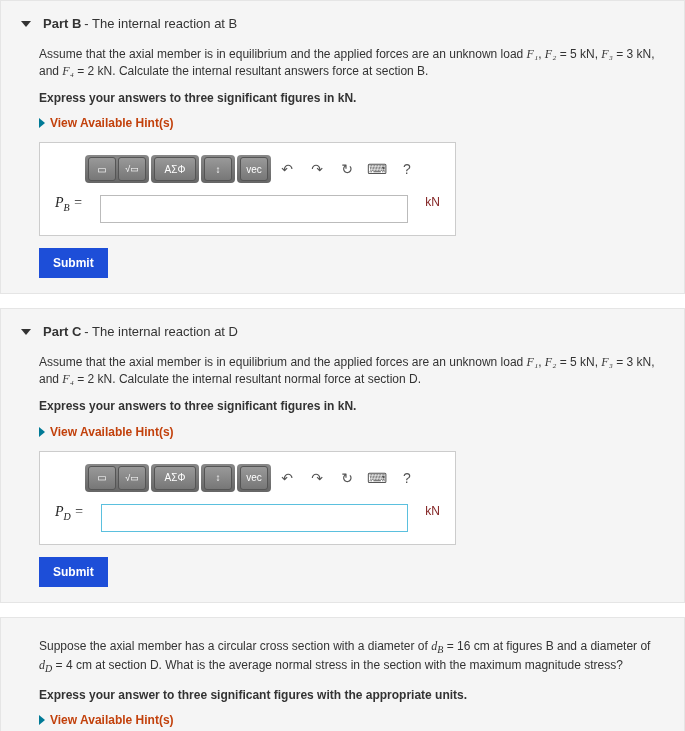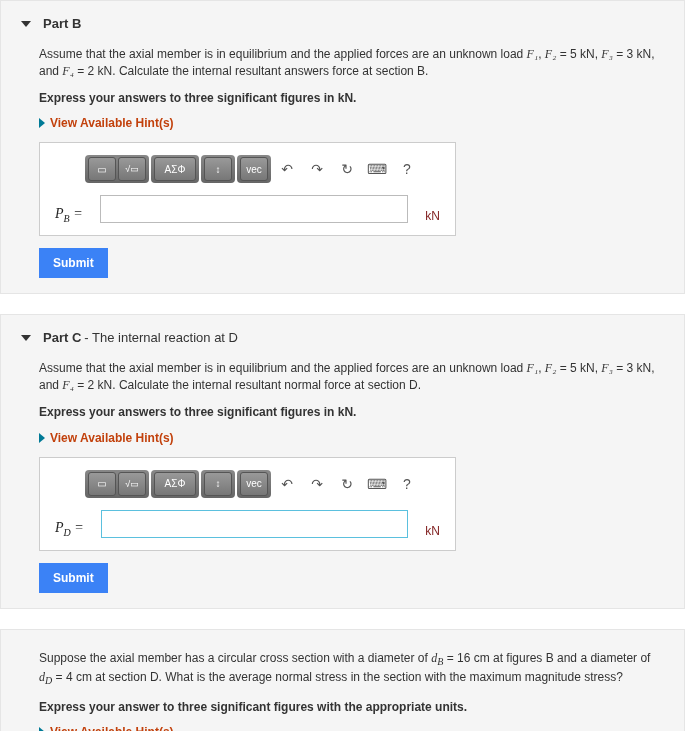--- a/index.html
+++ b/index.html
@@ -1,46 +1,47 @@
 <!DOCTYPE html>
 <html><head>
 <meta charset="utf-8">
 <style>
 body{font-family:Arial,Helvetica,sans-serif;font-size:12px;color:#333;margin:0;padding:0;background:#fff}
-.part-container{background:#f5f5f5;padding:10px 20px 15px 20px;margin-bottom:20px;border:1px solid #e5e5e5}
+.part-container{background:#f5f5f5;padding:10px 20px 15px 20px;margin-bottom:14px;border:1px solid #e5e5e5}
 .part-header{display:flex;align-items:center;padding:5px 0;font-size:13px}
 .caret{width:0;height:0;border-left:5px solid transparent;border-right:5px solid transparent;border-top:6px solid #333;margin-right:12px}
 .part-title{font-weight:bold;margin-right:3px}
 .part-body{padding:10px 0 0 18px;color:#222}
 .instruction{font-size:12px;color:#333;margin-bottom:10px;line-height:1.4}
 .bold{font-weight:bold}
 .hints{color:#c2410c;font-weight:bold;font-size:12px;margin:8px 0 12px 0;display:flex;align-items:center;cursor:pointer}
 .hints .tri{width:0;height:0;border-top:5px solid transparent;border-bottom:5px solid transparent;border-left:6px solid #007a96;margin-right:5px}
 .answer-box{background:#fff;border:1px solid #ccc;padding:12px 15px;margin-bottom:12px;width:385px}
 .toolbar{display:flex;align-items:center;gap:2px;margin-bottom:12px;margin-left:30px}
 .tool-group{display:flex;background:linear-gradient(#888,#666);border-radius:4px;padding:2px}
 .tool-btn{background:linear-gradient(#999,#777);border:1px solid #555;border-radius:3px;width:26px;height:22px;display:flex;align-items:center;justify-content:center;color:#fff;font-size:10px;cursor:pointer;margin:0 1px}
 .tool-btn.wide{width:40px}
 .icon-btn{width:24px;height:22px;display:flex;align-items:center;justify-content:center;color:#555;cursor:pointer;margin:0 2px;font-size:14px}
-.answer-line{display:flex;align-items:flex-end;gap:17px}
+.answer-line{display:flex;align-items:flex-start;gap:17px}
 .var-label{font-style:italic;font-family:'Times New Roman',serif;font-size:14px}
 .var-label sub{font-size:10px;font-style:italic}
 .answer-input{flex:1;height:26px;border:1px solid #5bc0de;background:#fff;padding:0 5px;font-size:12px;outline:none}
 .answer-input.nb{border:1px solid #bbb}
 .unit{font-size:12px;color:#7f1d1d}
-.submit-btn{background:#3b82f6;color:#fff;border:none;padding:8px 14px;font-size:12px;font-weight:bold;cursor:pointer}
+.submit-btn{background:#1d4ed8;color:#fff;border:none;padding:8px 14px;font-size:12px;font-weight:bold;cursor:pointer}
 .math-it{font-family:Liberation Serif, serif;font-style:italic}
 </style>
 </head>
 <body>
 
 <div class="part-container">
   <div class="part-header">
     <div class="caret"></div>
     <span class="part-title">Part B</span>
+    <span> - The internal reaction at B</span>
   </div>
   <div class="part-body">
     <div class="instruction">
       <span>Assume that the axial member is in equilibrium and the applied forces are an unknown load </span><span class="math-it">F₁</span>, <span class="math-it">F₂</span><span> = 5 kN</span>, <span class="math-it">F₃</span><span> = 3 kN</span>, and <span class="math-it">F₄</span><span> = 2 kN</span><span>. Calculate the internal resultant answers force at section B.</span>
     </div>
     <div class="instruction bold">Express your answers to three significant figures in kN.</div>
     <div class="hints">
       <div class="tri"></div>
       <span>View Available Hint(s)</span>
     </div>

